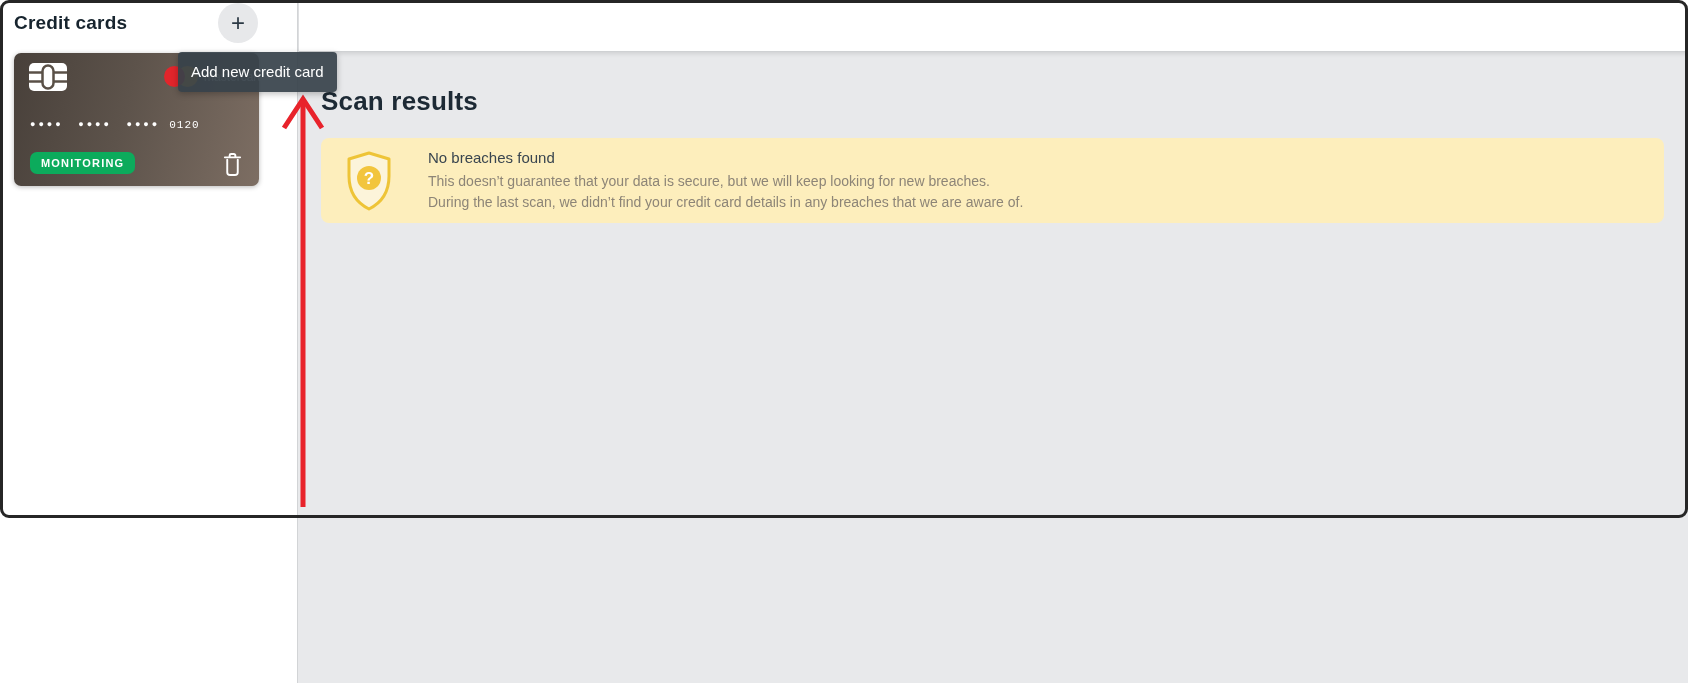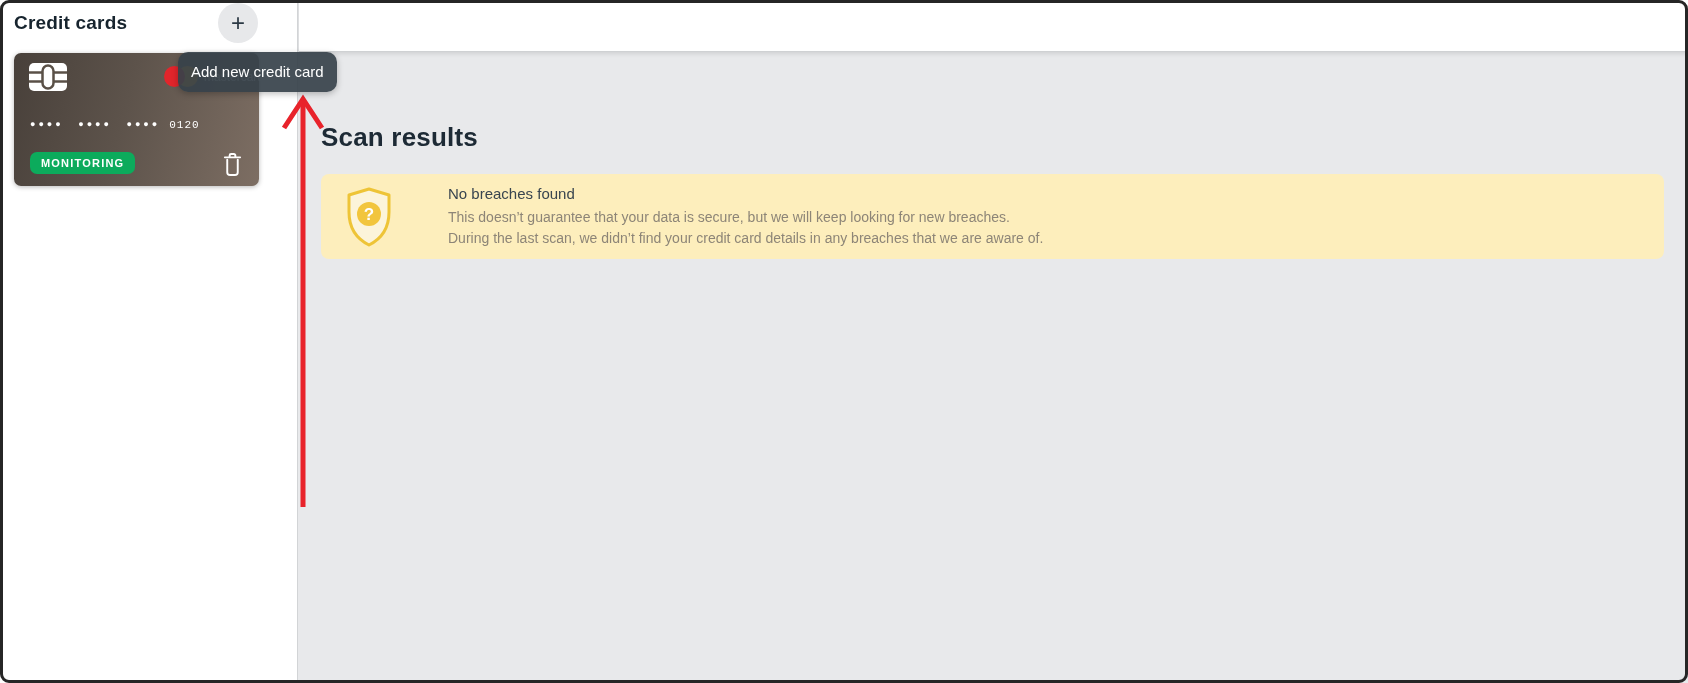--- a/index.html
+++ b/index.html
@@ -1,18 +1,18 @@
 <!DOCTYPE html>
 <html><head>
 <meta charset="utf-8">
 <style>
   * { margin: 0; padding: 0; box-sizing: border-box; }
   html, body { width: 1688px; height: 683px; overflow: hidden; }
   body { font-family: "Liberation Sans", sans-serif; background: #e8e9eb; }
-  .stage { position: absolute; inset: 0; width: 1688px; height: 683px; }
+  .stage { position: absolute; inset: 0; width: 1688px; height: 518px; }
 
   
   .frame { position: absolute; inset: 0; border: 3px solid #262626; border-radius: 9px;
            pointer-events: none; z-index: 100; }
 
   
   .sidebar { position: absolute; left: 0; top: 0; width: 298px; height: 683px;
              background: #ffffff; border-right: 1px solid #d2d4d6; z-index: 2; }
   .sidebar-title { position: absolute; left: 14px; top: 12px; font-size: 19px;
                    font-weight: 700; color: #17242e; letter-spacing: .2px; }
@@ -38,35 +38,35 @@
   .last4 { font-size: 11px; letter-spacing: 1px; font-family: Liberation Mono, monospace; }
   .badge { position: absolute; left: 16px; top: 99px; background: #0cab5c; color: #fff;
            font-size: 11px; font-weight: 700; letter-spacing: 1.2px; padding: 5px 11px;
            border-radius: 7px; }
   .trash-btn { position: absolute; right: 14px; top: 97px; background: none; border: none;
                cursor: pointer; padding: 2px; }
 
   
   .tooltip { position: absolute; left: 178px; top: 52px; height: 40px; line-height: 40px;
              padding: 0 13px; background: rgba(54,65,74,.92); color: #ffffff;
-             font-size: 15px; border-radius: 10px; white-space: nowrap; z-index: 30;
+             font-size: 15px; border-radius: 4px; white-space: nowrap; z-index: 30;
              box-shadow: 0 2px 6px rgba(0,0,0,.25); }
 
   
   .main { position: absolute; left: 299px; top: 0; width: 1389px; height: 683px;
           background: #e8e9eb; }
   .topbar { position: absolute; left: 0; top: 0; width: 100%; height: 52px;
             background: #ffffff; border-bottom: 1px solid #cfd1d3;
             box-shadow: 0 2px 4px rgba(0,0,0,.10); }
   .content { position: absolute; left: 0; top: 52px; width: 100%; padding: 34px 24px 0 22px; }
-  .page-heading { font-size: 26px; font-weight: 700; color: #1d2a35; letter-spacing: .2px; margin-top: 36px; }
+  .page-heading { font-size: 26px; font-weight: 700; color: #1d2a35; letter-spacing: .2px; }
   .notice { margin-top: 21px; background: #fdeebc; border-radius: 8px; height: 85px;
             display: flex; align-items: center; padding: 0 20px 0 25px; }
   .shield-wrap { flex: 0 0 auto; display: flex; }
-  .notice-text { margin-left: 56px; }
+  .notice-text { margin-left: 36px; }
   .notice-title { font-size: 15px; color: #39454f; margin-bottom: 5px; }
   .notice-line { font-size: 14px; color: #8d8577; line-height: 21px; }
 
   
   .arrow-svg { position: absolute; left: 0; top: 0; z-index: 20; pointer-events: none; }
 </style>
 </head>
 <body>
 
 <div class="stage">

